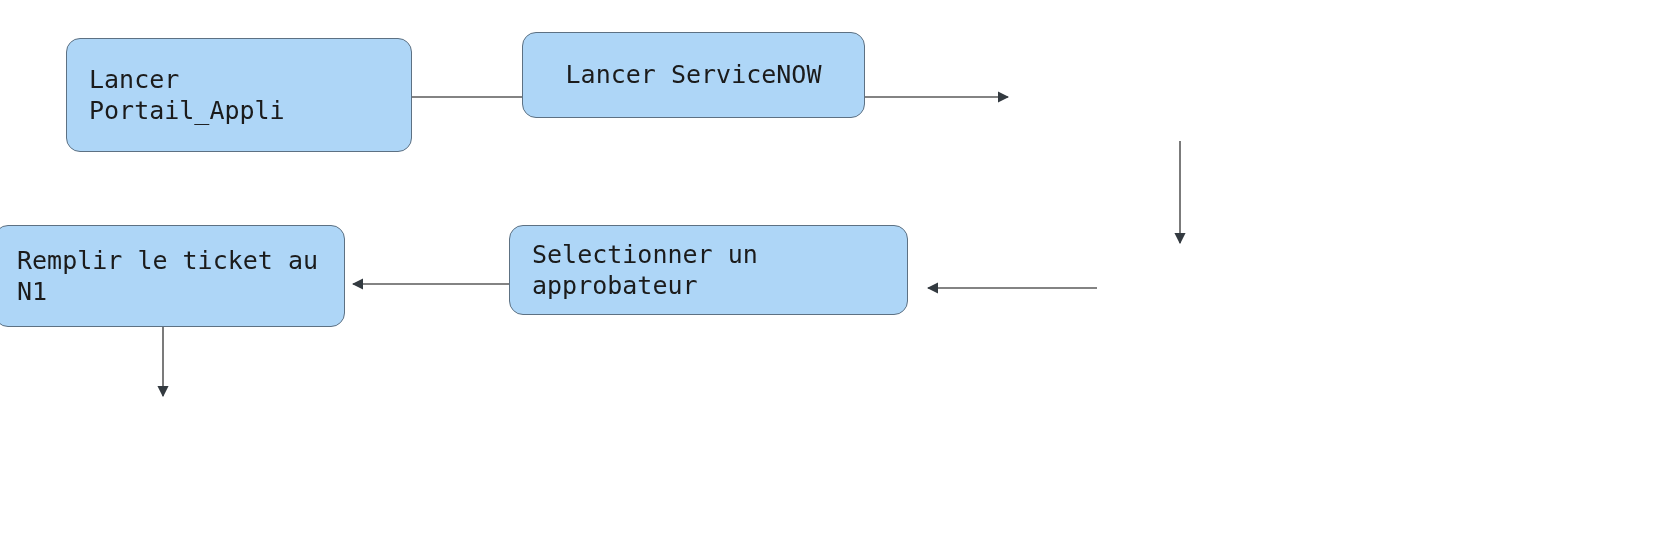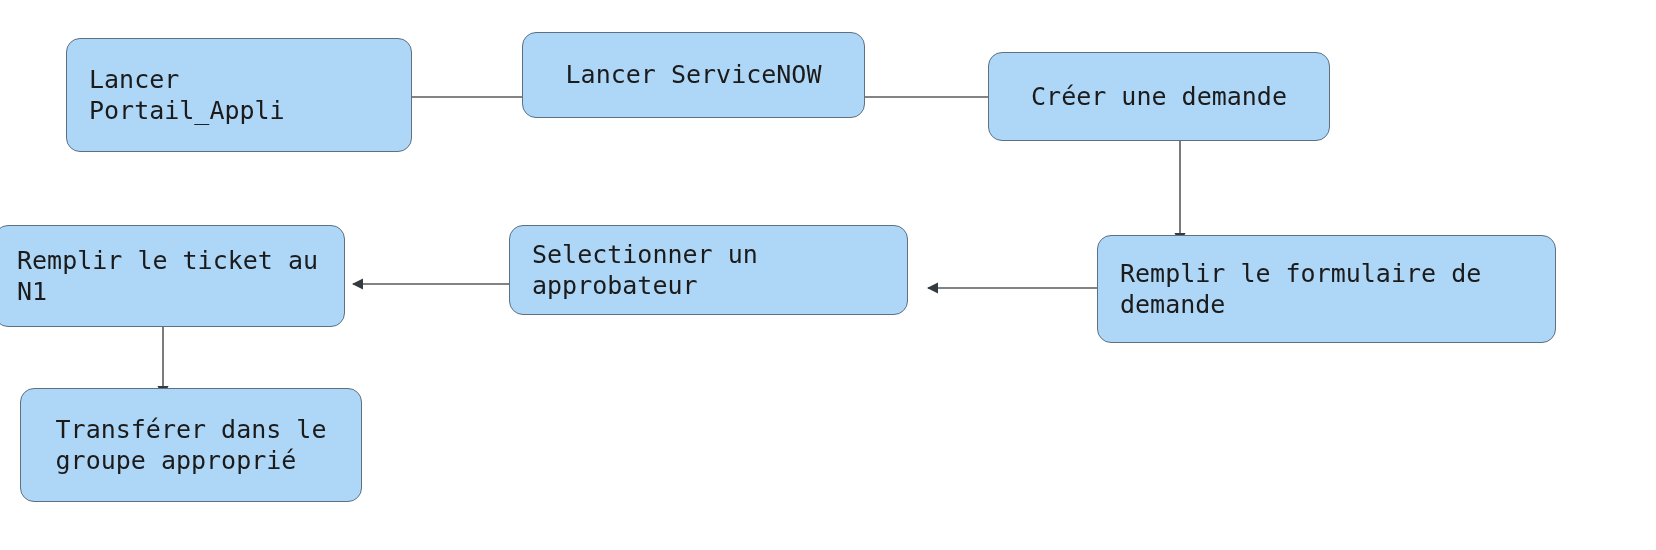--- a/index.html
+++ b/index.html
@@ -69,34 +69,24 @@
   </svg>
 
   <div class="node" style="left:66px; top:38px; width:346px; height:114px;">
     <span>Lancer Portail_Appli</span>
   </div>
 
   <div class="node" style="left:522px; top:32px; width:343px; height:86px;">
     <span>Lancer ServiceNOW</span>
   </div>
 
-  <div class="node" style="left:988px; top:52px; width:342px; height:89px;">
-    <span>Créer une demande</span>
-  </div>
 
-  <div class="node" style="left:1097px; top:235px; width:459px; height:108px;">
-    <span>Remplir le formulaire de demande</span>
-  </div>
 
   <div class="node" style="left:509px; top:225px; width:399px; height:90px;">
     <span>Selectionner un approbateur</span>
   </div>
 
   <div class="node" style="left:-6px; top:225px; width:351px; height:102px;">
     <span>Remplir le ticket au N1</span>
   </div>
 
-  <div class="node" style="left:20px; top:388px; width:342px; height:114px;">
-    <span>Transférer dans le
-groupe approprié</span>
-  </div>
 
 </div>
 
 </body></html>

